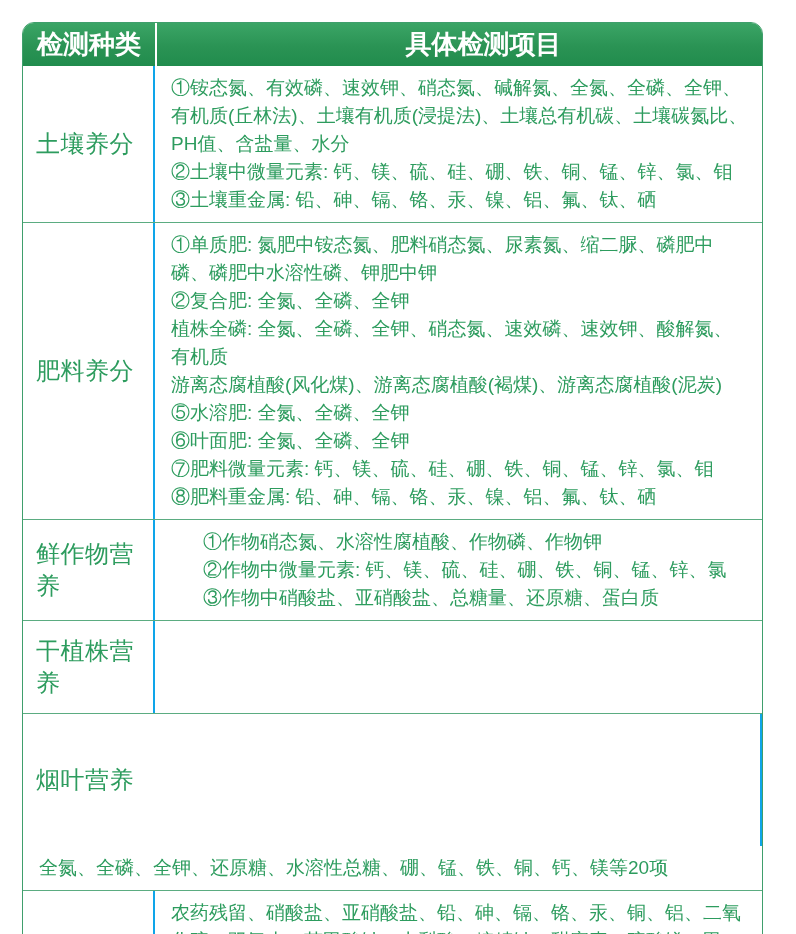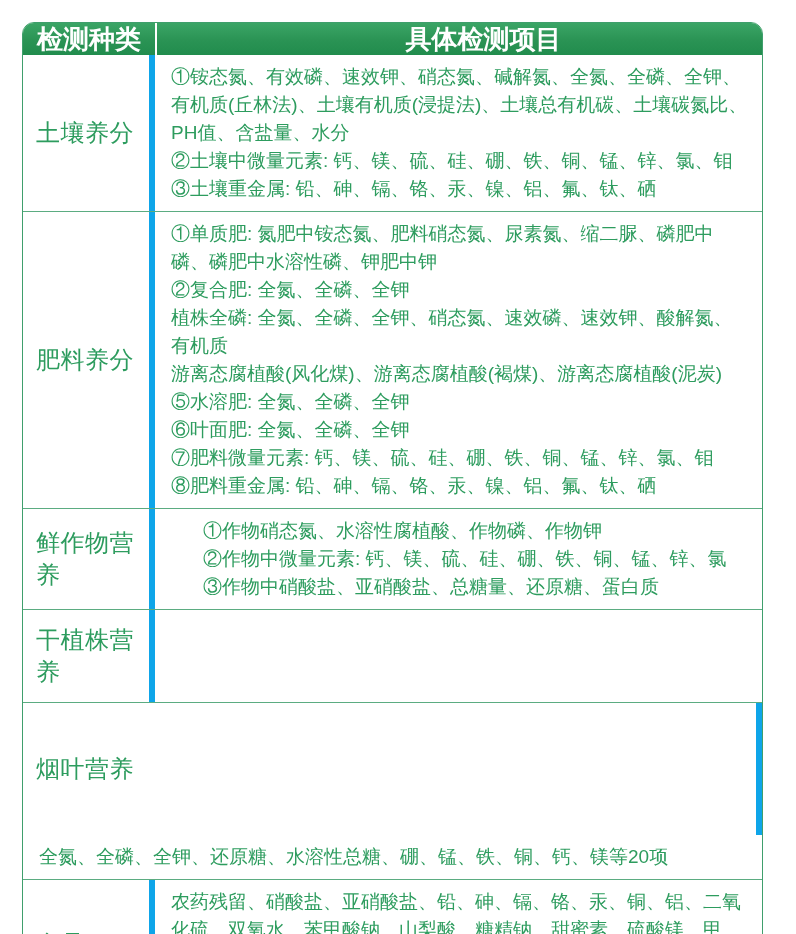--- a/index.html
+++ b/index.html
@@ -17,21 +17,21 @@
     top: 22px;
     width: 741px;
     box-sizing: border-box;
     border: 1px solid #3f9f6c;
     border-radius: 12px;
     overflow: hidden;
     background: #ffffff;
   }
   .thead {
     display: flex;
-    height: 32px;
+    height: 43px;
     background: linear-gradient(180deg, #3ba566 0%, #2a9354 55%, #218c4d 100%);
     color: #ffffff;
     font-weight: bold;
     font-size: 26px;
     text-align: center;
     gap: 48px;
   }
   .th-left {
     flex: 0 0 132px;
     border-right: 2px solid #ffffff;
@@ -55,21 +55,21 @@
   .row:nth-child(1) { min-height: 120px; }
   .row:nth-child(2) { min-height: 290px; }
   .row:nth-child(3) { min-height: 100px; gap: 32px; }
   .row:nth-child(4) { min-height: 92px; }
   .row:nth-child(5) { min-height: 46px; flex-direction: column; }
   .row:nth-child(6) { min-height: 89px; }
   .row:nth-child(7) { min-height: 92px; }
   .cat-cell {
     flex: 0 0 132px;
     box-sizing: border-box;
-    border-right: 6px solid #0ea5e9;
+    border-right: 2px solid #0ea5e9;
     display: flex;
     align-items: center;
     padding-left: 13px;
     font-size: 24px;
     color: #2d9c5e;
     letter-spacing: 0.5px;
   }
   .items-cell {
     flex: 1;
     box-sizing: border-box;

